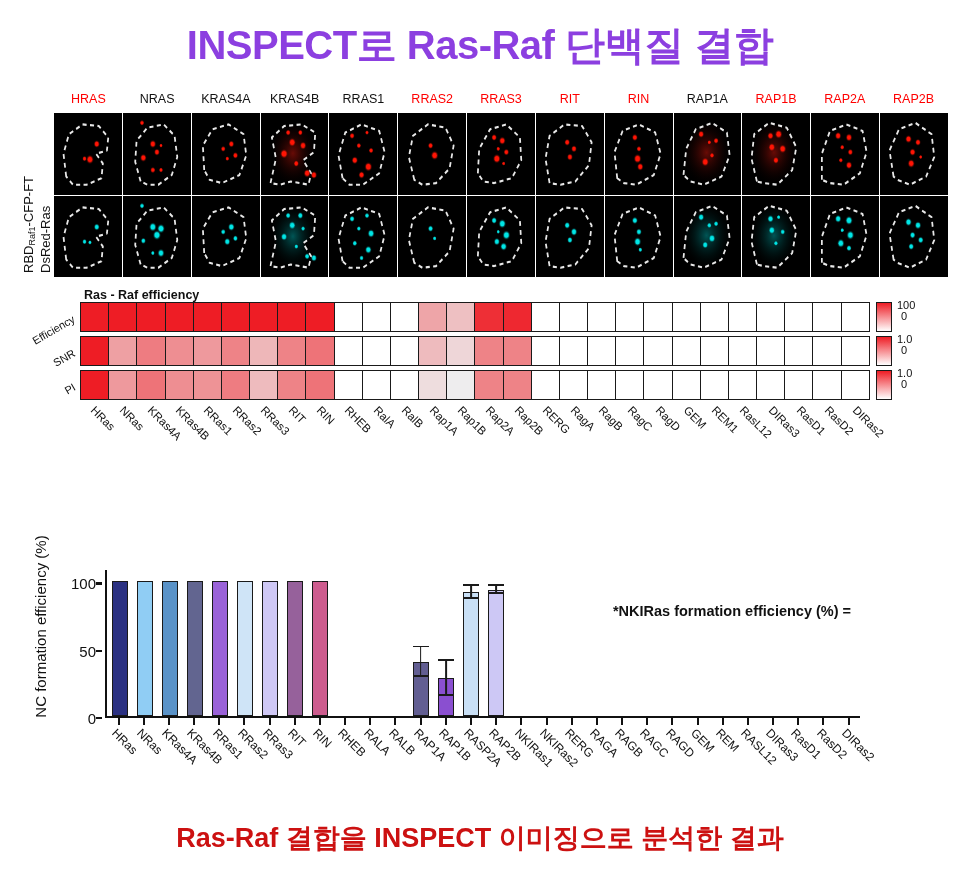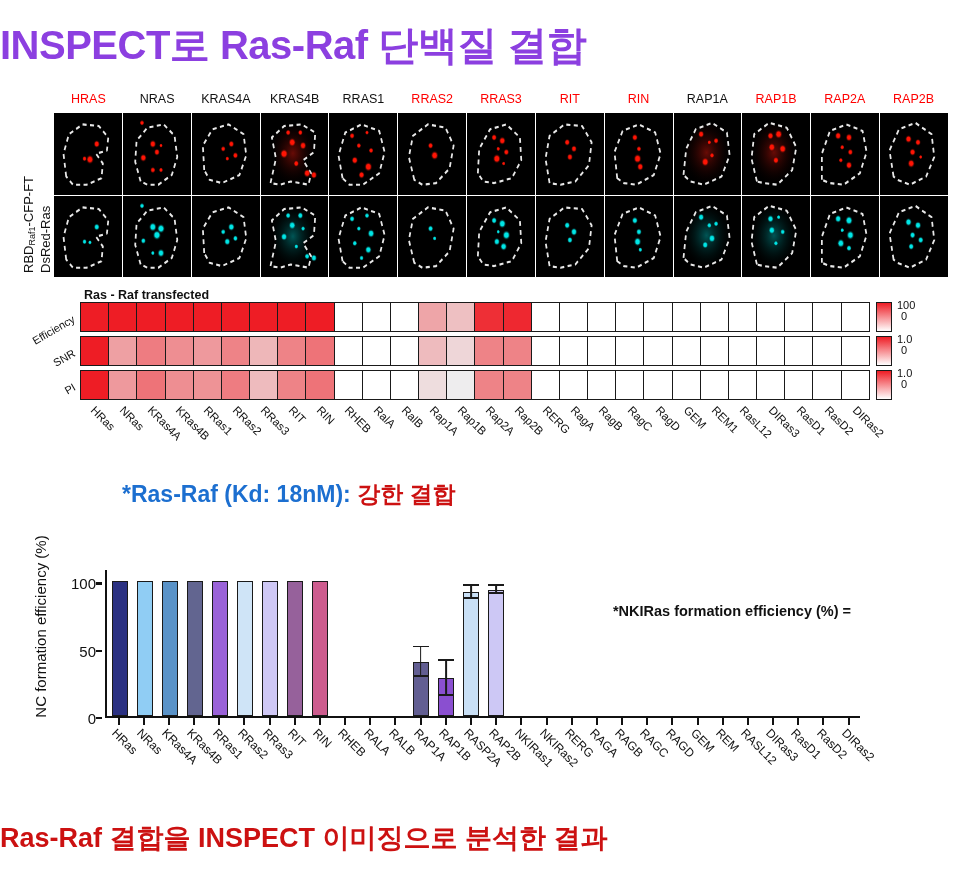--- a/index.html
+++ b/index.html
@@ -5,21 +5,21 @@
   * { box-sizing: border-box; }
   html, body { margin:0; padding:0; }
   body {
     width:960px; height:870px; background:#ffffff;
     font-family:"Liberation Sans", sans-serif;
     position:relative; overflow:hidden;
   }
 
   
   #slide-title{
-    position:absolute; left:0; top:18px; width:960px; text-align:left;
+    position:absolute; left:0; top:18px; width:960px; text-align:center;
     font-size:40px; font-weight:bold; color:#8C3FE0; letter-spacing:-0.5px;
     white-space:nowrap;
   }
 
   
   #micro-block{ position:absolute; left:18px; top:92px; width:930px; height:190px; }
   #micro-rowlabels{
     position:absolute; left:0px; top:18px; width:34px; height:168px;
   }
   .micro-rowlabel{
@@ -124,21 +124,21 @@
     transform-origin:left top; transform:rotate(45deg);
   }
   #bar-annot{
     position:absolute; left:522px; top:52px; width:420px; text-align:center;
     font-size:14.5px; color:#111; line-height:1.55;
   }
   #bar-annot .b{ font-weight:bold; }
 
   
   #bottom-caption{
-    position:absolute; left:0; bottom:14px; width:960px; text-align:left;
+    position:absolute; left:0; bottom:14px; width:960px; text-align:center;
     font-size:27px; font-weight:bold; color:#CC1111; white-space:nowrap;
   }
 </style>
 </head>
 <body>
 
 <div id="slide-title">INSPECT로 Ras-Raf 단백질 결합</div>
 
 <div id="micro-block">
 
@@ -894,21 +894,21 @@
             <circle cx="60" cy="54" r="2.44" fill="#00E6E6"></circle>
             <circle cx="46" cy="62" r="4.58" fill="url(#d121)" opacity="0.5"></circle>
             <circle cx="46" cy="62" r="2.41" fill="#00E6E6"></circle>
           </svg>
         </div>
       </div>
     </div>
 </div>
 
 <div id="heat-block">
-  <div id="heat-title">Ras - Raf transfected</div>
+  <div id="heat-title">Ras - Raf efficiency</div>
   <div id="heat-rowlabels">
       <div class="heat-rowlabel" style="top: 10px; right: 6px;">Efficiency</div>
       <div class="heat-rowlabel" style="top: 44px; right: 6px;">SNR</div>
       <div class="heat-rowlabel" style="top: 78px; right: 6px;">PI</div>
     </div>
   <div id="heat-grid">
       <div class="heat-row" style="top: 0px;">
         <div class="heat-cell" style="background: rgb(238, 29, 37);"></div>
         <div class="heat-cell" style="background: rgb(238, 29, 37);"></div>
         <div class="heat-cell" style="background: rgb(238, 29, 37);"></div>
@@ -1042,21 +1042,20 @@
       <div class="heat-xlabel" style="left: 638.207px;">REM1</div>
       <div class="heat-xlabel" style="left: 666.421px;">RasL12</div>
       <div class="heat-xlabel" style="left: 694.636px;">DIRas3</div>
       <div class="heat-xlabel" style="left: 722.85px;">RasD1</div>
       <div class="heat-xlabel" style="left: 751.064px;">RasD2</div>
       <div class="heat-xlabel" style="left: 779.279px;">DIRas2</div>
     </div>
 </div>
 
 <div id="mid-notes">
-    <div class="mid-note"><span>*Ras-Raf (Kd: 18nM): </span><span class="ko">강한 결합</span></div>
   </div>
 
 <div id="bar-block">
   <div id="bar-ylabel">NC formation efficiency (%)</div>
   <div id="bar-yticks">
       <div class="bar-ytick" style="top: 148px;">0</div>
       <div class="bar-ytick-mark" style="top: 155px;"></div>
       <div class="bar-ytick" style="top: 80.7273px;">50</div>
       <div class="bar-ytick-mark" style="top: 87.7273px;"></div>
       <div class="bar-ytick" style="top: 13.4545px;">100</div>

